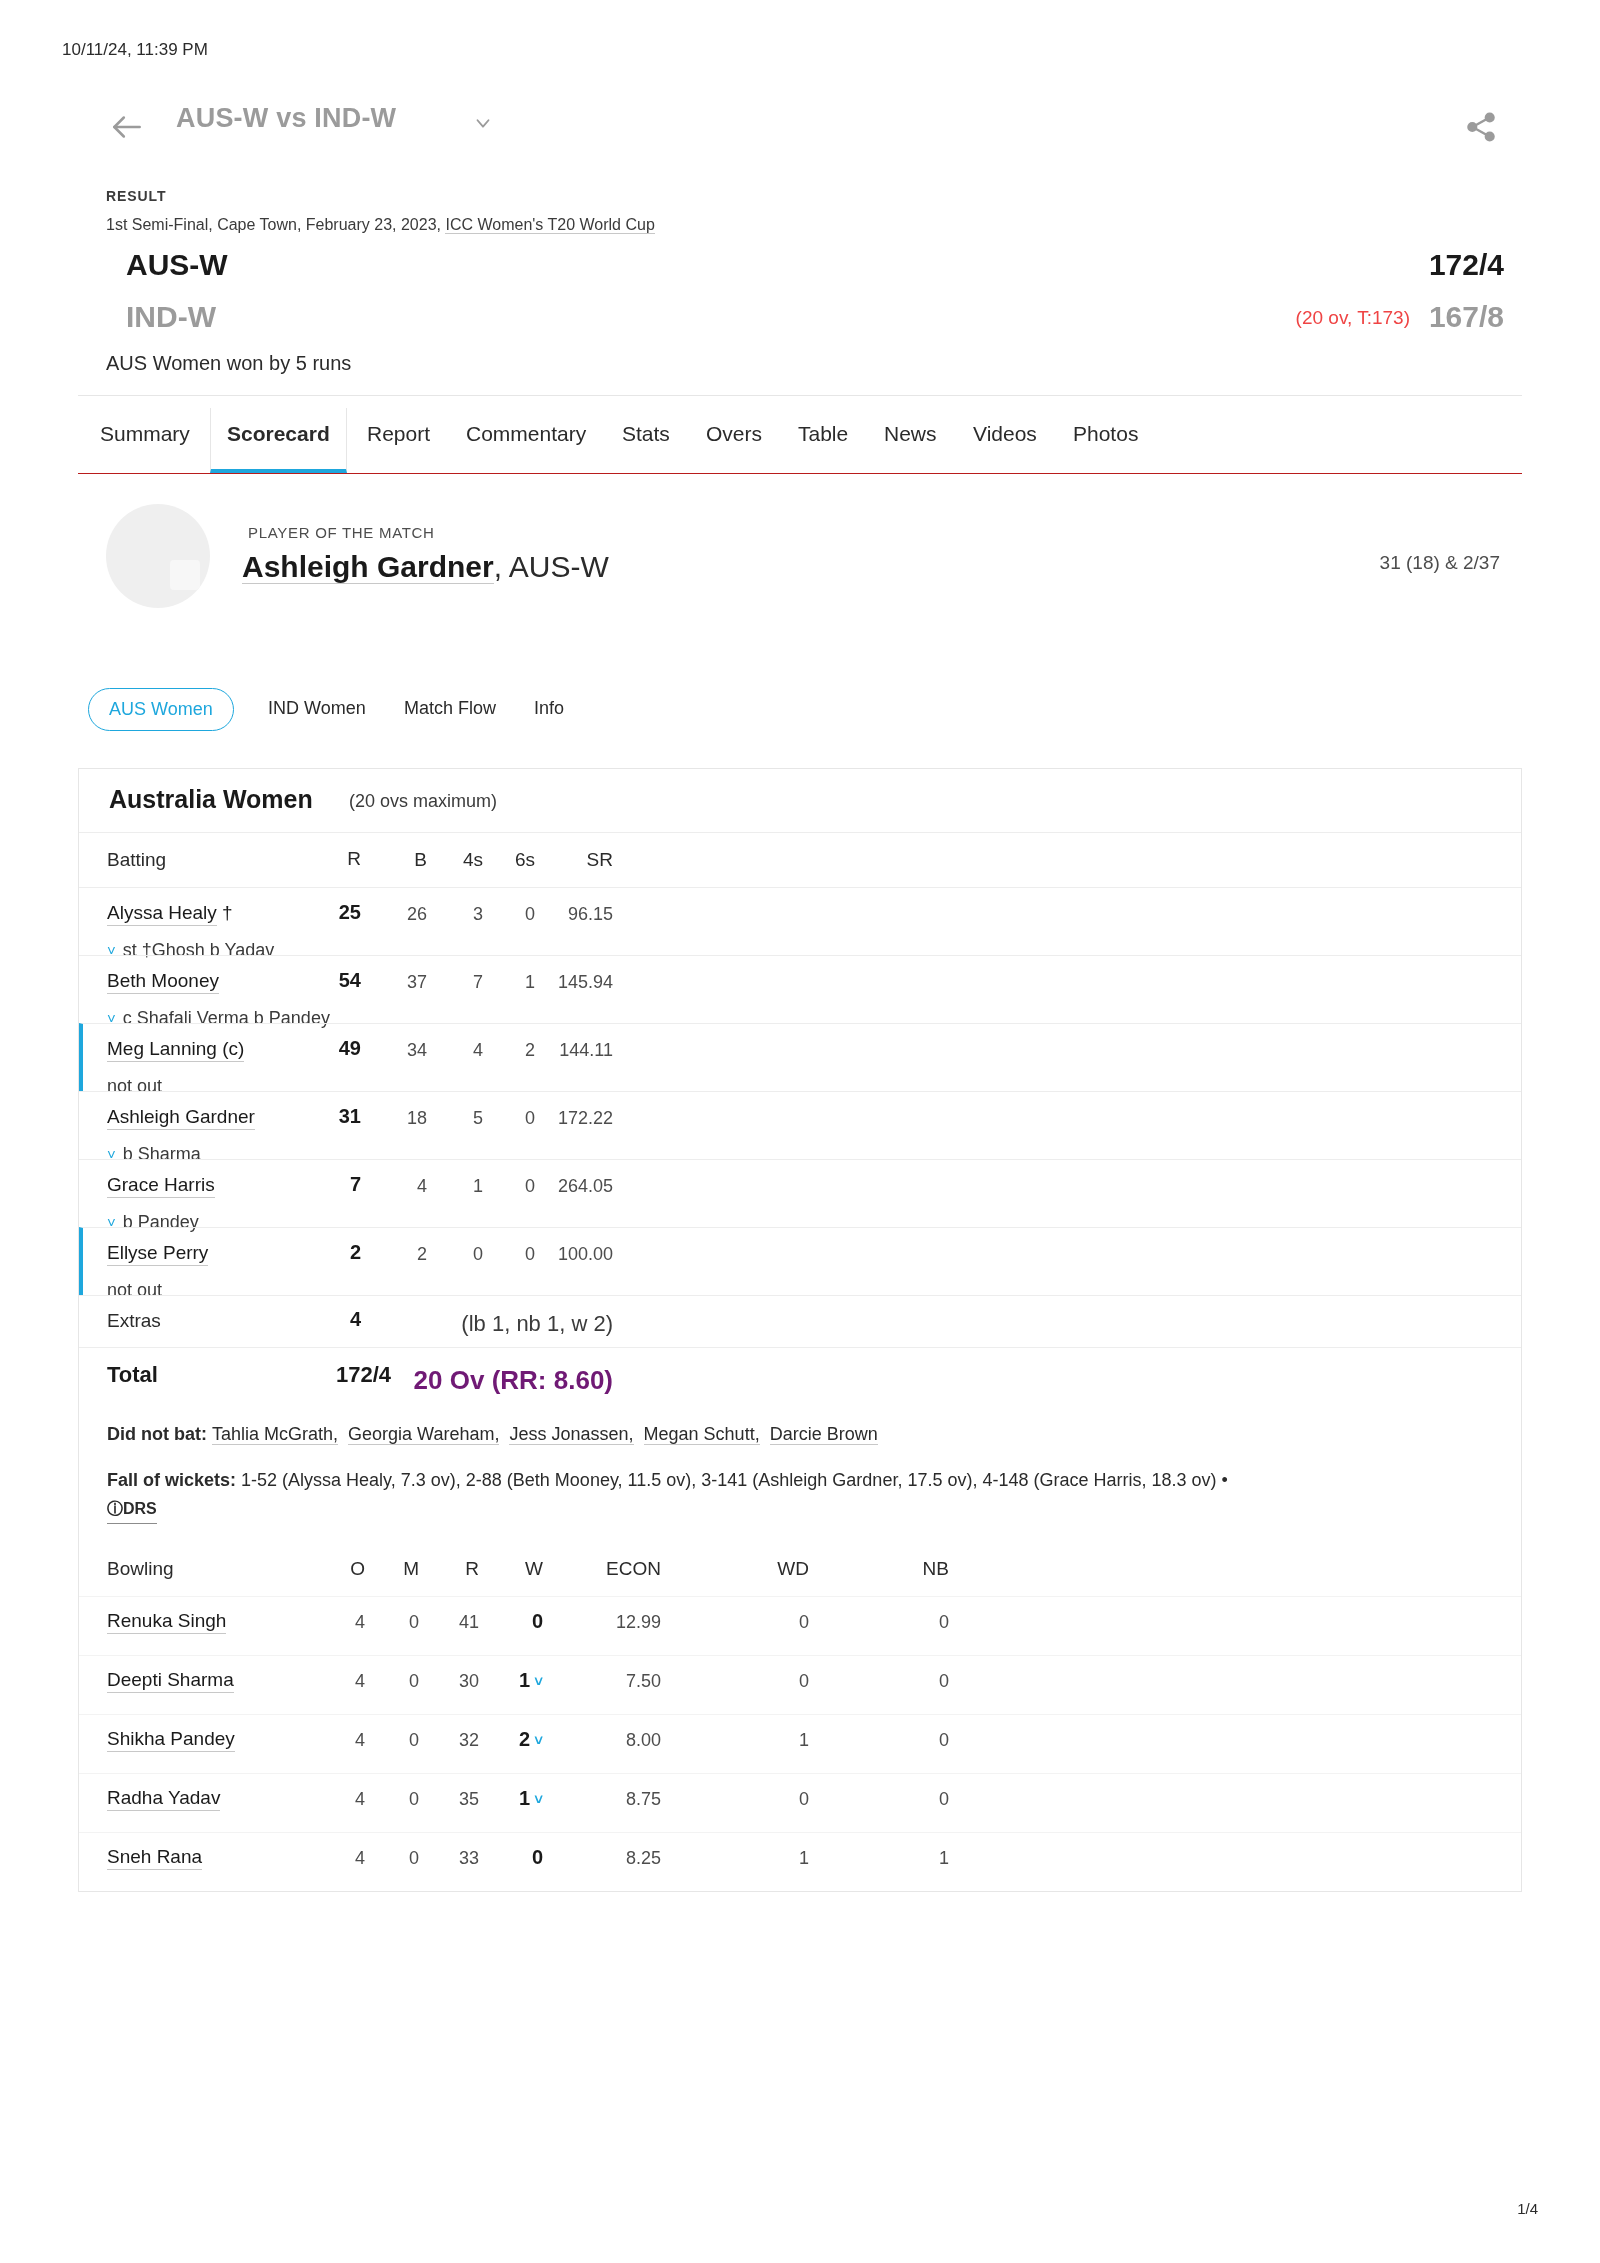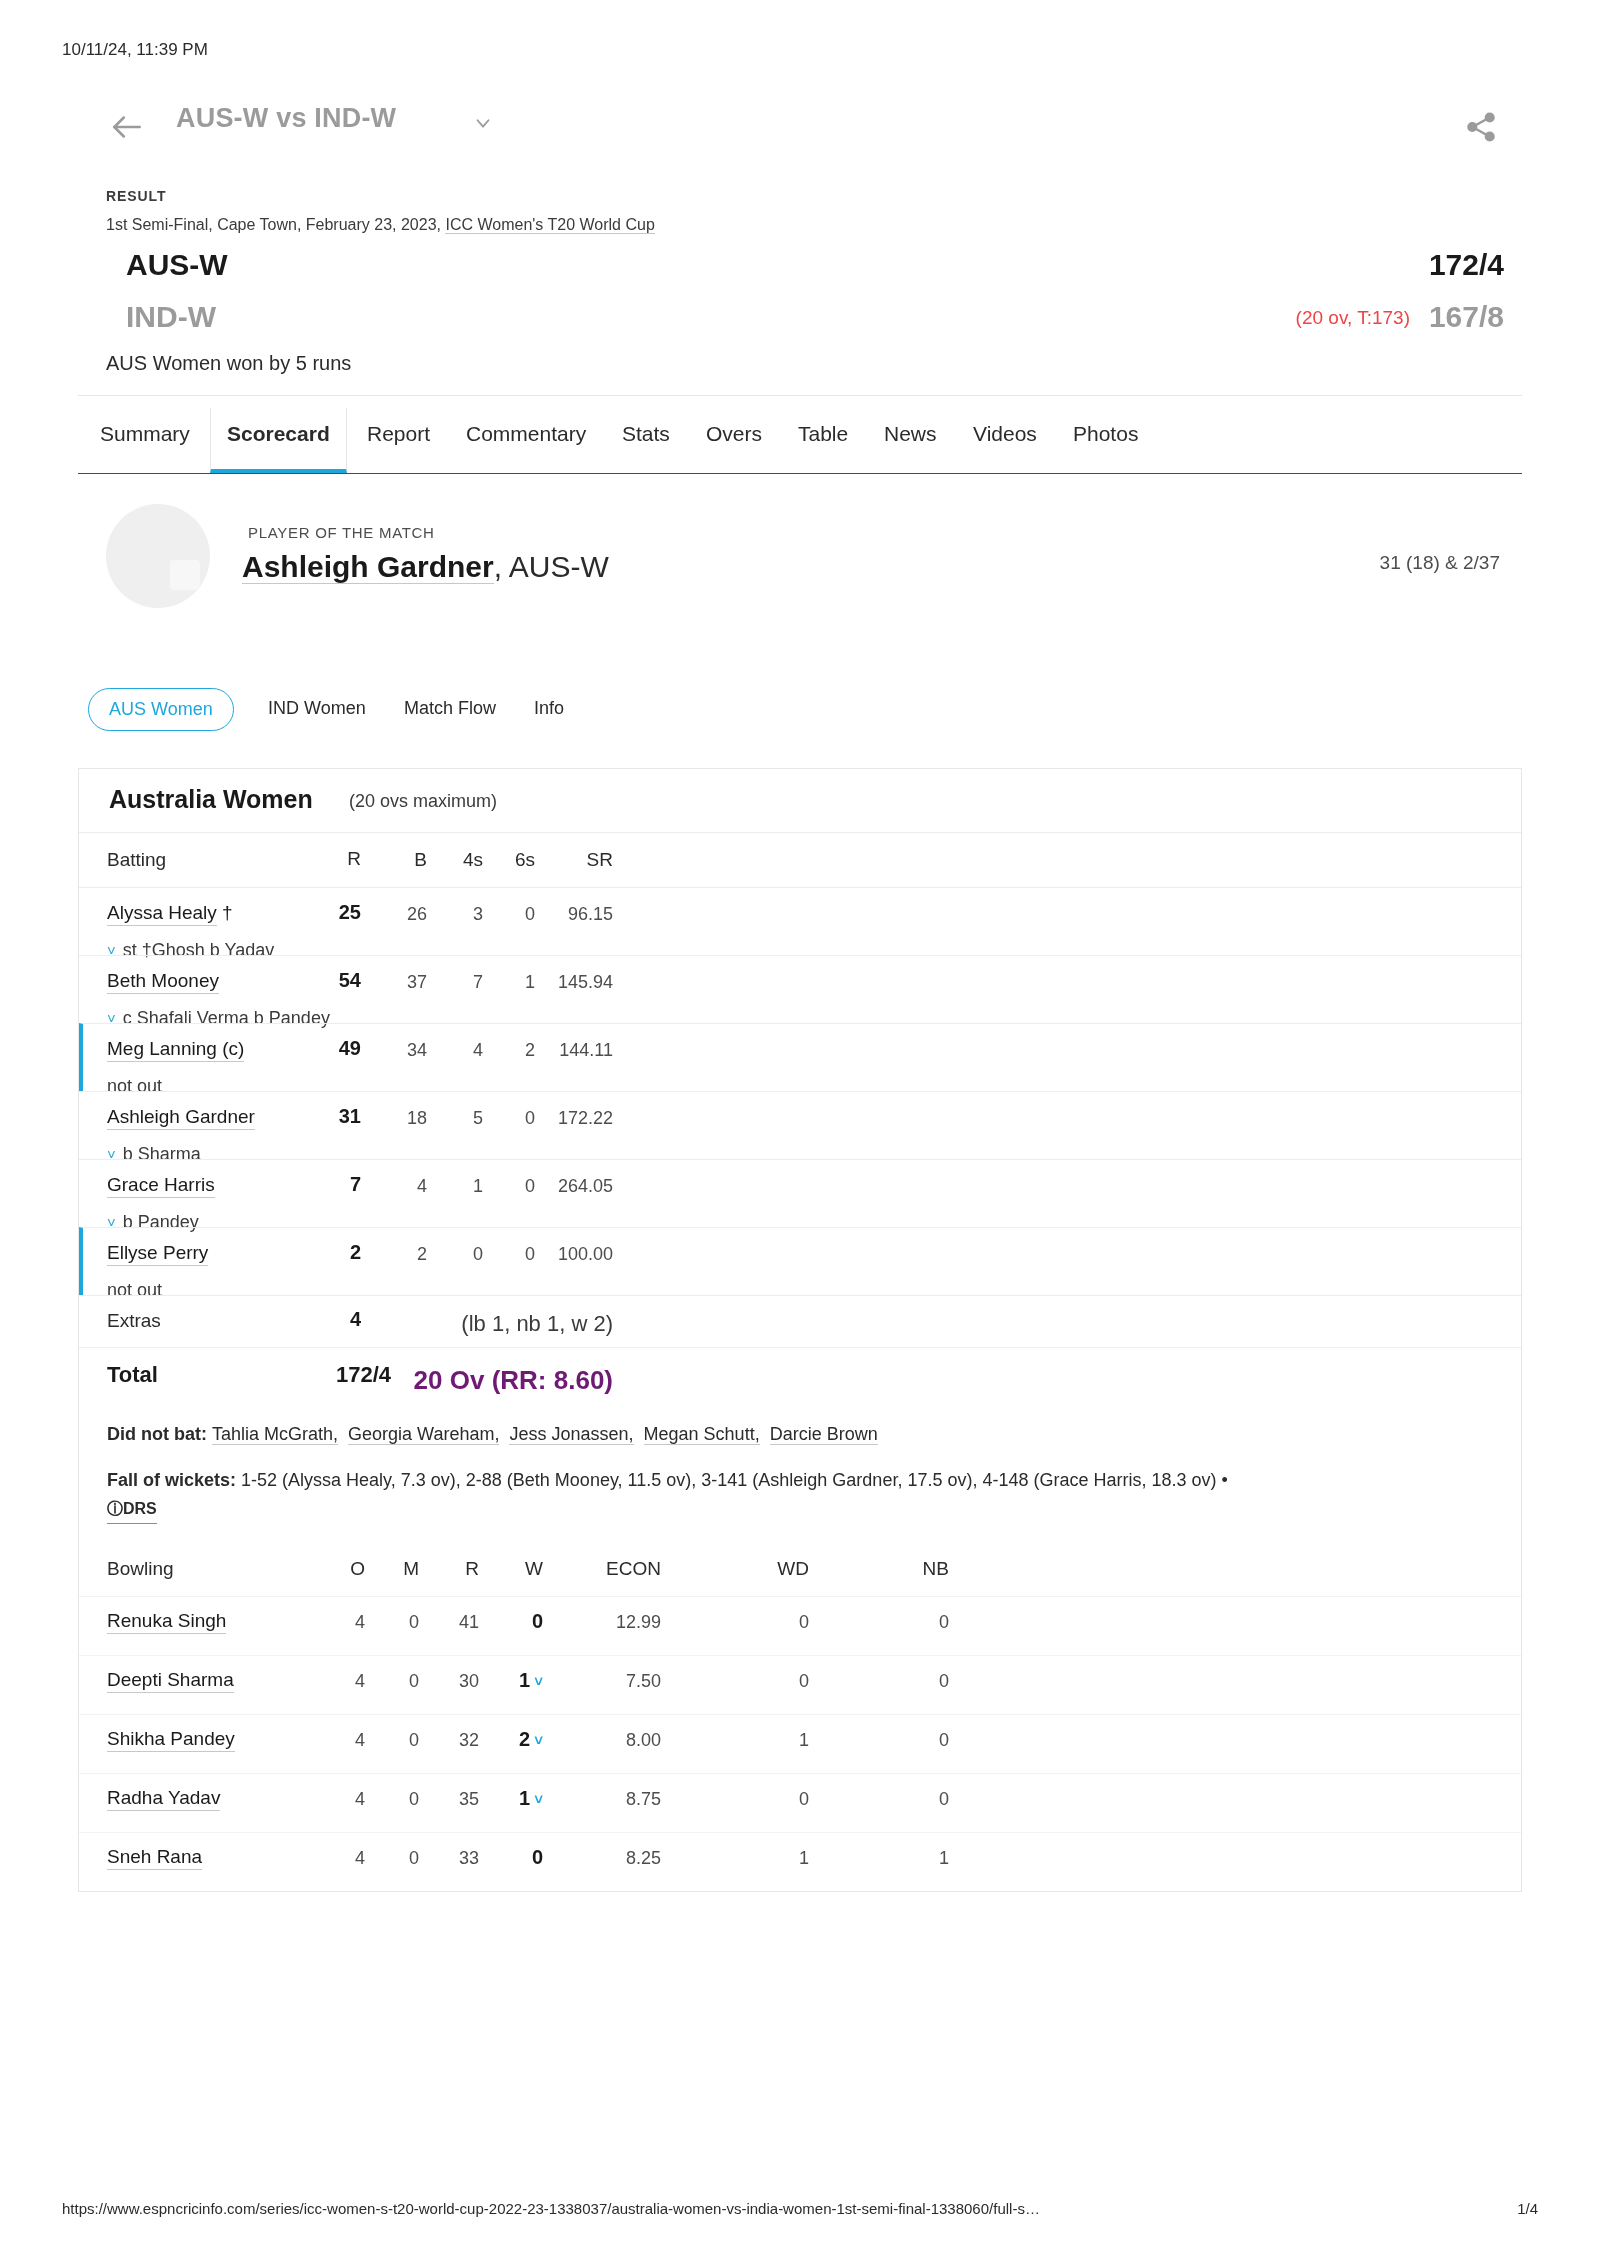--- a/index.html
+++ b/index.html
@@ -473,15 +473,14 @@
           <span class="wc econ" style="top:15px">8.25</span>
           <span class="wc wd" style="top:15px">1</span>
           <span class="wc nb" style="top:15px">1</span>
         </div>
       </div>
 
   </div>
 </div>
 
 <div class="print-foot">
-  <span class="pf-url">https://www.espncricinfo.com/series/icc-women-s-t20-world-cup-2022-23-1338037/australia-women-vs-india-women-1st-semi-final-1338060/full-s…</span>
   <span class="pf-page">1/4</span>
 </div>
 
 </body></html>

